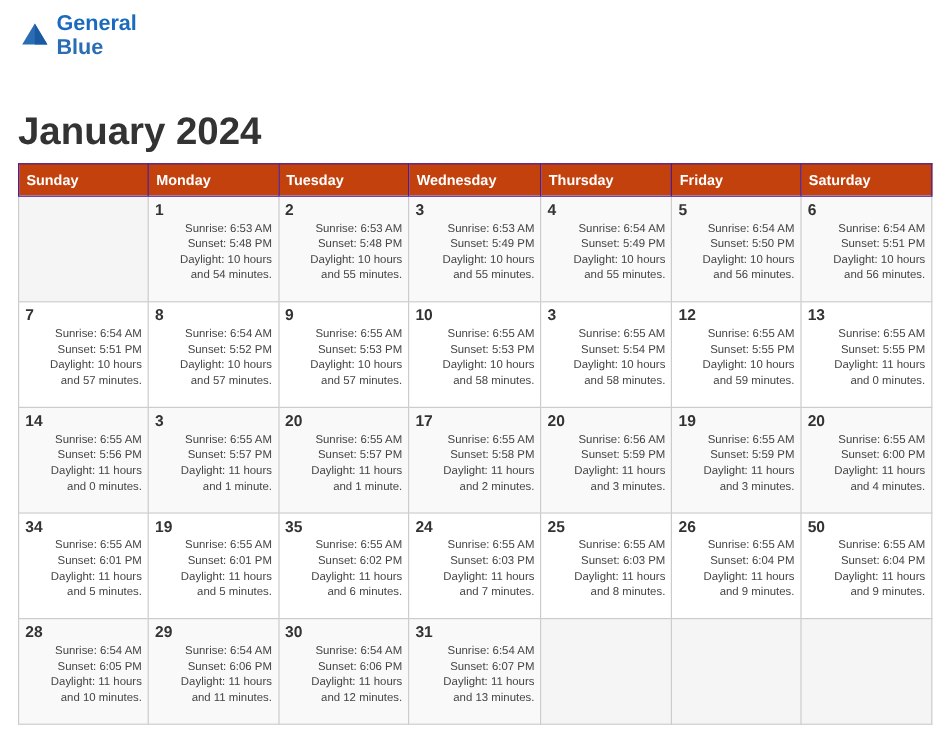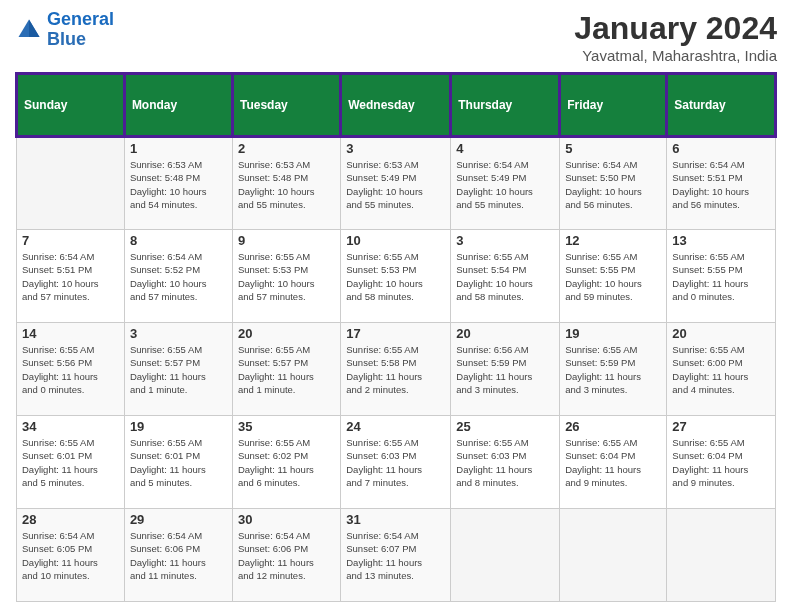--- a/index.html
+++ b/index.html
@@ -15,64 +15,65 @@
       height: 612px;
       padding: 10px 15px;
       display: flex;
       flex-direction: column;
     }
     .header {
       display: flex;
       justify-content: space-between;
       align-items: flex-start;
       margin-bottom: 8px;
+      flex-direction: column;
     }
     .logo {
       display: flex;
       align-items: center;
       gap: 4px;
     }
     .logo-text {
       font-size: 18px;
       font-weight: bold;
       color: #333;
       line-height: 1.1;
     }
     .logo-text span {
       color: #1a6bbf;
     }
     .logo-icon {
       width: 28px;
       height: 28px;
     }
     .title-block {
-      text-align: right;
+      margin-top: 41px;
     }
     .month-year {
       font-size: 32px;
       font-weight: bold;
       color: #333;
     }
     .location {
       font-size: 15px;
       color: #555;
     }
     .calendar-table {
       width: 100%;
       border-collapse: collapse;
       flex: 1;
     }
     .calendar-table thead tr th {
-      background-color: #15803d;
+      background-color: #c2410c;
       color: #fff;
       font-size: 12px;
       font-weight: bold;
       text-align: left;
-      padding: 23px 6px;
-      border: 3px solid #4c1d95;
+      padding: 6px 6px;
+      border: 1px solid #4c1d95;
     }
     .calendar-table tbody tr td {
       border: 1px solid #ccc;
       vertical-align: top;
       padding: 3px 5px;
       font-size: 10px;
       color: #333;
       width: 113px;
       height: 88px;
       background: #fff;
@@ -87,40 +88,40 @@
       font-size: 13px;
       font-weight: bold;
       color: #333;
       display: block;
       margin-bottom: 2px;
     }
     .day-info {
       font-size: 9.5px;
       color: #444;
       line-height: 1.4;
+      text-align: right;
     }
   </style>
 </head>
 <body>
 
 <div class="page">
   <div class="header">
     <div class="logo">
       <svg class="logo-icon" viewBox="0 0 40 40">
         <polygon points="20,5 35,30 5,30" fill="#2a6db5"></polygon>
         <polygon points="20,5 35,30 20,30" fill="#1a5aa0"></polygon>
       </svg>
       <div class="logo-text">
         <span>General</span><br>
         <span style="color:#2a6db5">Blue</span>
       </div>
     </div>
     <div class="title-block">
       <div class="month-year">January 2024</div>
-      <div class="location">Yavatmal, Maharashtra, India</div>
     </div>
   </div>
 
   <table class="calendar-table">
     <thead>
       <tr>
       <th>Sunday</th>
           <th>Monday</th>
           <th>Tuesday</th>
           <th>Wednesday</th>
@@ -314,21 +315,21 @@
 and 8 minutes.</div>
           </td>
           <td>
             <span class="day-number">26</span>
             <div class="day-info" style="white-space: pre-line;">Sunrise: 6:55 AM
 Sunset: 6:04 PM
 Daylight: 11 hours
 and 9 minutes.</div>
           </td>
           <td>
-            <span class="day-number">27</span>
+            <span class="day-number">50</span>
             <div class="day-info" style="white-space: pre-line;">Sunrise: 6:55 AM
 Sunset: 6:04 PM
 Daylight: 11 hours
 and 9 minutes.</div>
           </td>
         </tr>
         <tr>
           <td>
             <span class="day-number">28</span>
             <div class="day-info" style="white-space: pre-line;">Sunrise: 6:54 AM

